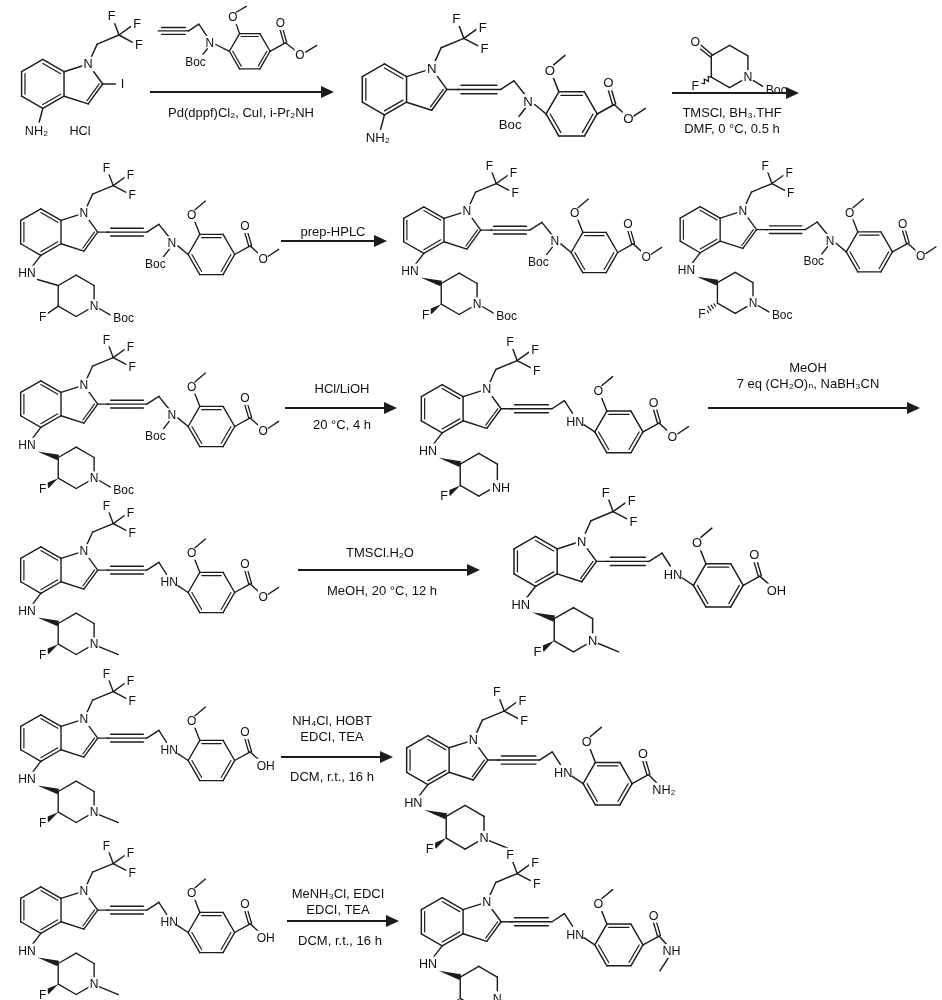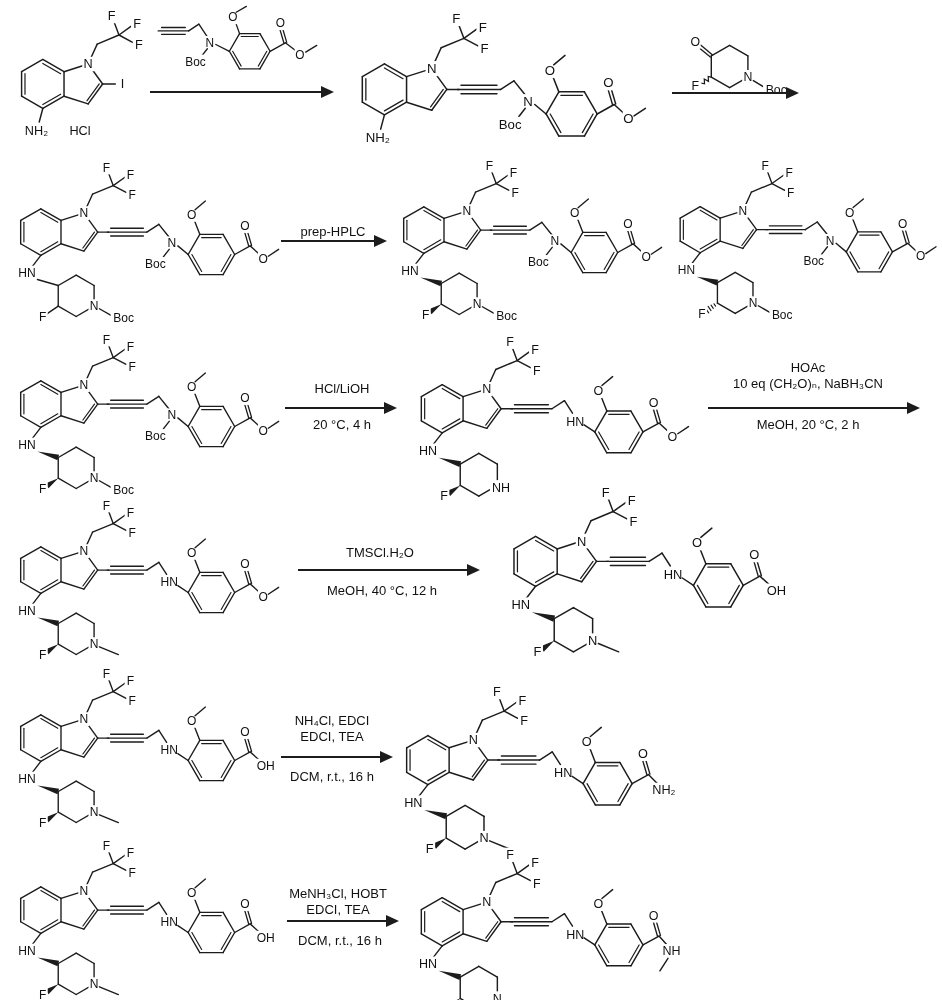--- a/index.html
+++ b/index.html
@@ -1034,50 +1034,52 @@
   <div class="arrow" style="left:150px;top:91px;width:172px"></div>
   <div class="arrow" style="left:672px;top:92px;width:115px"></div>
   <div class="arrow" style="left:281px;top:240px;width:94px"></div>
   <div class="arrow" style="left:285px;top:407px;width:100px"></div>
   <div class="arrow" style="left:708px;top:407px;width:200px"></div>
   <div class="arrow" style="left:298px;top:569px;width:170px"></div>
   <div class="arrow" style="left:281px;top:756px;width:100px"></div>
   <div class="arrow" style="left:287px;top:920px;width:100px"></div>
 
   <div class="cond" style="left:121px;top:105px;width:240px">
+    <div>Pd(dppf)Cl₂, CuI, i-Pr₂NH</div>
+  </div>
+  <div class="cond" style="left:612px;top:105px;width:240px">
+    <div>TMSCl, BH₃.THF</div>
+    <div>DMF, 0 °C, 0.5 h</div>
   </div>
   <div class="cond" style="left:273px;top:224px;width:120px">
     <div>prep-HPLC</div>
   </div>
   <div class="cond" style="left:282px;top:381px;width:120px">
     <div>HCl/LiOH</div>
   </div>
   <div class="cond" style="left:282px;top:417px;width:120px">
     <div>20 °C, 4 h</div>
   </div>
   <div class="cond" style="left:688px;top:360px;width:240px">
-    <div>HOAc</div>
-    <div>10 eq (CH₂O)ₙ, NaBH₃CN</div>
-  </div>
-  <div class="cond" style="left:688px;top:417px;width:240px">
-    <div>MeOH, 20 °C, 2 h</div>
+    <div>MeOH</div>
+    <div>7 eq (CH₂O)ₙ, NaBH₃CN</div>
   </div>
   <div class="cond" style="left:300px;top:545px;width:160px">
     <div>TMSCl.H₂O</div>
   </div>
   <div class="cond" style="left:302px;top:583px;width:160px">
-    <div>MeOH, 40 °C, 12 h</div>
+    <div>MeOH, 20 °C, 12 h</div>
   </div>
   <div class="cond" style="left:252px;top:713px;width:160px">
-    <div>NH₄Cl, EDCI</div>
+    <div>NH₄Cl, HOBT</div>
     <div>EDCI, TEA</div>
   </div>
   <div class="cond" style="left:252px;top:769px;width:160px">
     <div>DCM, r.t., 16 h</div>
   </div>
   <div class="cond" style="left:248px;top:886px;width:180px">
-    <div>MeNH₃Cl, HOBT</div>
+    <div>MeNH₃Cl, EDCI</div>
     <div>EDCI, TEA</div>
   </div>
   <div class="cond" style="left:250px;top:933px;width:180px">
     <div>DCM, r.t., 16 h</div>
   </div>
 </div>
 
 </body></html>

